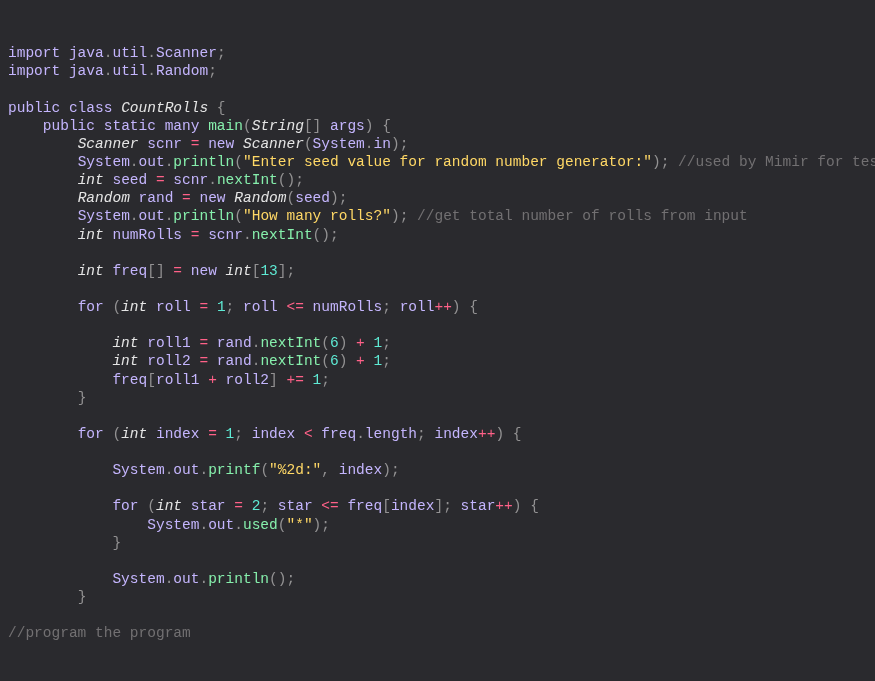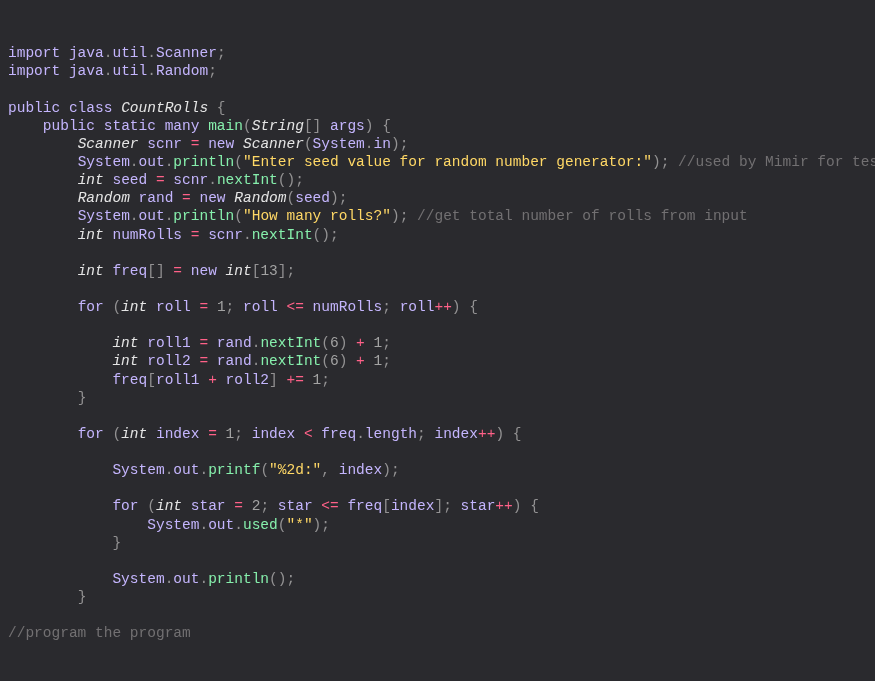--- a/index.html
+++ b/index.html
@@ -14,21 +14,21 @@
     width: 875px;
     height: 681px;
     box-sizing: border-box;
     overflow: hidden;
   }
   .kw { color: #c4b5fd; }
   .type { font-style: italic; color: #e5e5e5; }
   .var { color: #c4b5fd; }
   .mtd { color: #86efac; }
   .str { color: #ffd866; }
-  .num { color: #a3a3a3; text-align: center; }
+  .num { color: #5eead4; text-align: center; }
   .op { color: #ff6188; }
   .cmt { color: #727072; }
   .pn { color: #939293; }
 </style>
 </head>
 <body>
 
 <div id="code"><span class="kw">import</span><span class="var"> java</span><span class="pn">.</span><span class="var">util</span><span class="pn">.</span><span class="var">Scanner</span><span class="pn">;</span>
 <span class="kw">import</span><span class="var"> java</span><span class="pn">.</span><span class="var">util</span><span class="pn">.</span><span class="var">Random</span><span class="pn">;</span>
 

